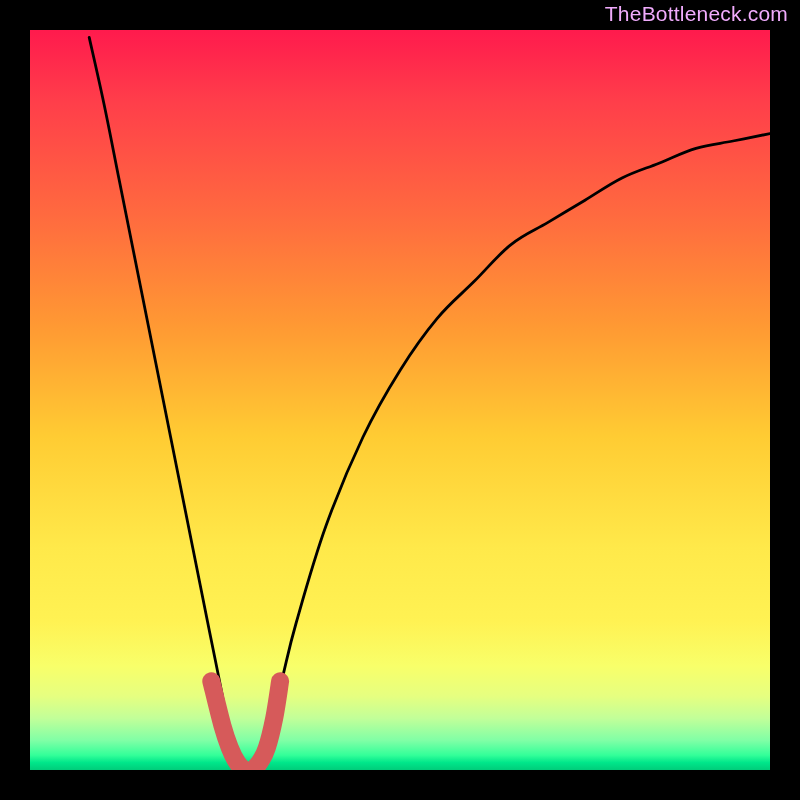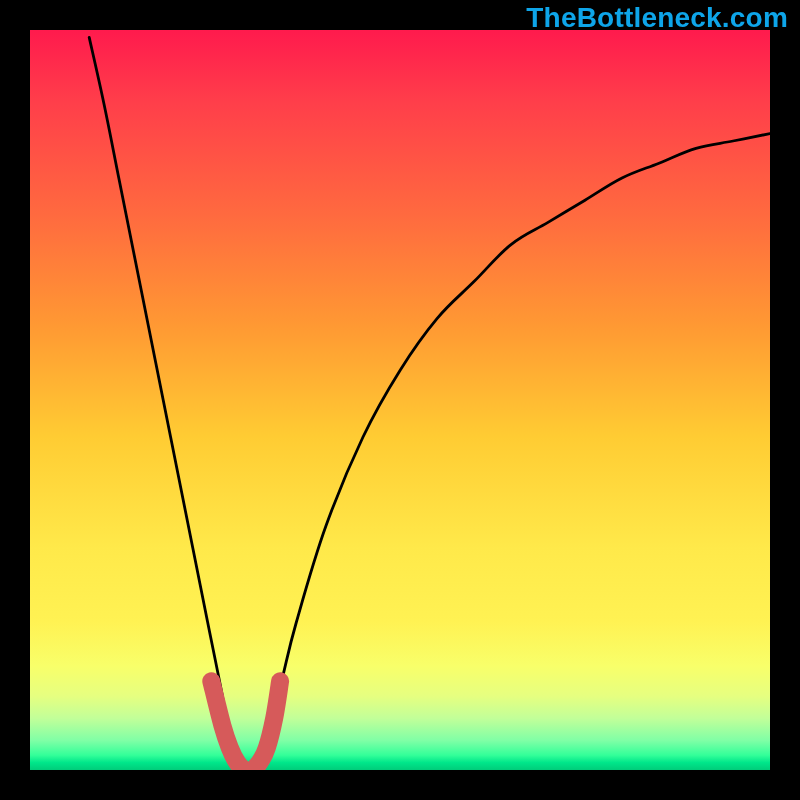--- a/index.html
+++ b/index.html
@@ -40,23 +40,23 @@
       #80ffa6 96%,
       #33ff99 98%,
       #00e68a 99%,
       #00cc7a 100%
     );
   }
   .watermark {
     position: absolute;
     top: 2px;
     right: 12px;
-    font-size: 28px;
-    font-weight: 700;
-    color: #0ea5e9;
+    font-size: 21px;
+    font-weight: 400;
+    color: #f0abfc;
     letter-spacing: 0.2px;
     z-index: 5;
   }
   svg.curves {
     position: absolute;
     left: 30px;
     top: 30px;
     width: 740px;
     height: 740px;
     z-index: 3;

